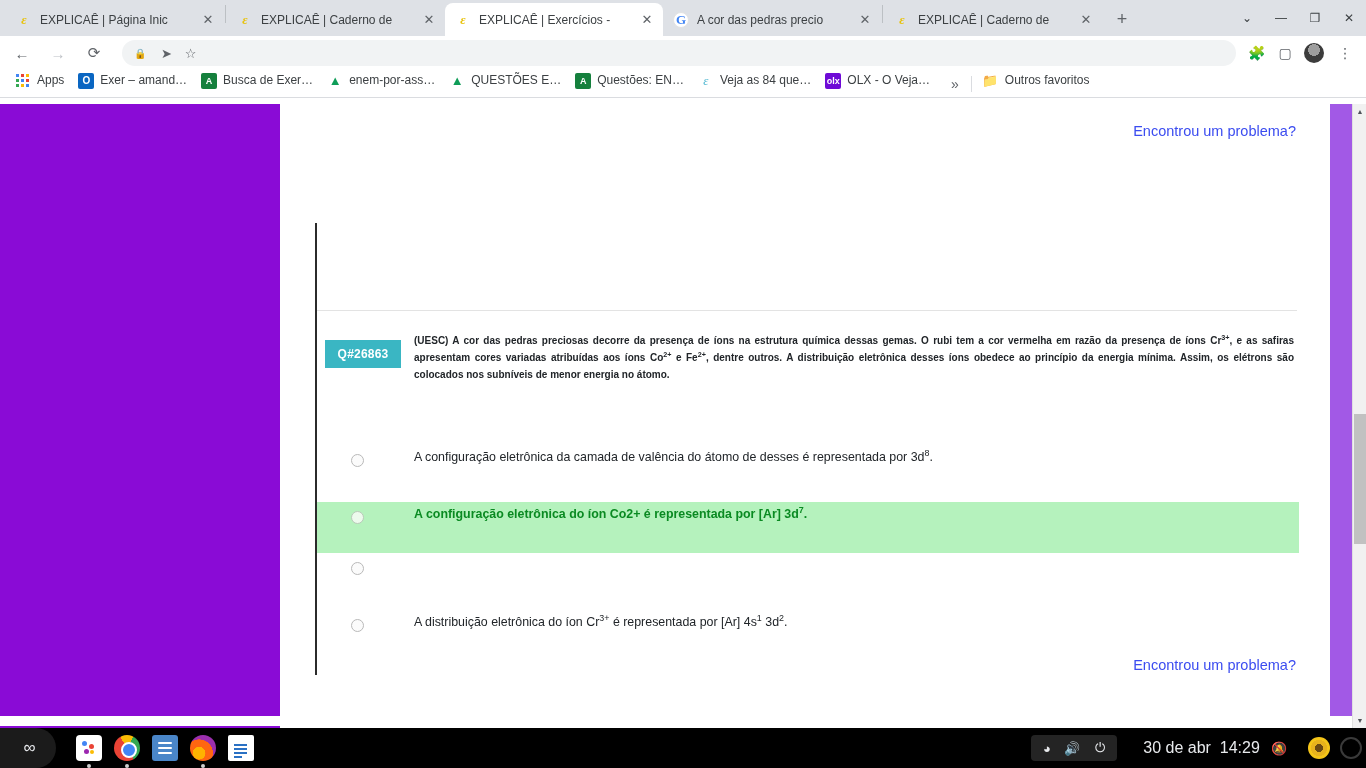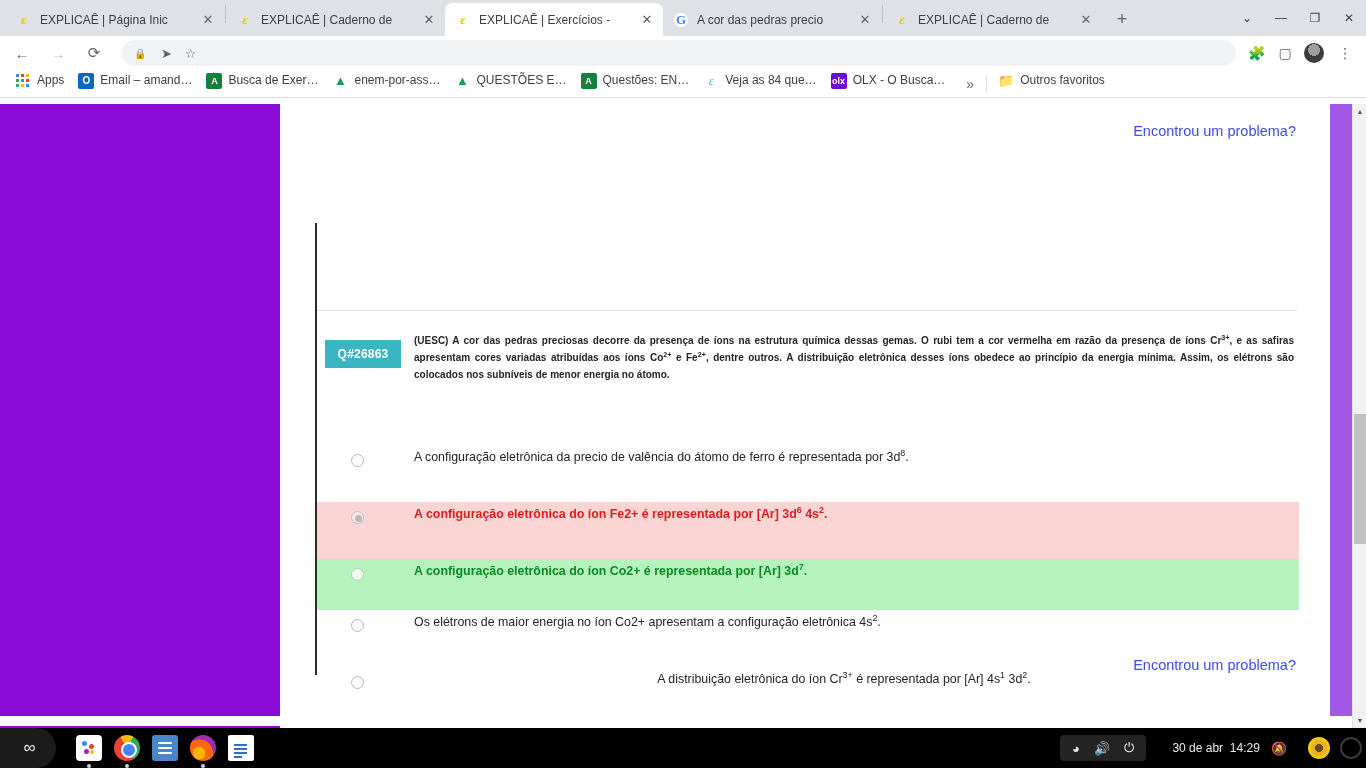--- a/index.html
+++ b/index.html
@@ -270,21 +270,21 @@
 
   .tray {
     position:absolute; right:0; top:0; height:40px; display:flex; align-items:center;
   }
   .tray-pill {
     display:flex; align-items:center; gap:14px; background:#242424;
     height:26px; padding:0 12px; border-radius:4px;
   }
   .tray-pill span { color:#e8eaed; font-size:13px; }
   .clock {
-    color:#e8eaed; font-size:12px; margin-left:26px; white-space:nowrap;
+    color:#e8eaed; font-size:16px; margin-left:26px; white-space:nowrap;
   }
   .tray-mute { color:#e8eaed; font-size:13px; margin-left:12px; }
   .sunflower {
     width:22px;height:22px;border-radius:50%;margin:0 10px 0 20px;
     background: radial-gradient(circle, #6b4a12 0 26%, #e8b31d 27% 52%, #f5c518 53% 100%);
     position:relative;
   }
   .sunflower::before{
     content:"";position:absolute;inset:-3px;border-radius:50%;
     background: conic-gradient(#f5c518 0 8%, transparent 8% 12%, #f5c518 12% 20%, transparent 20% 24%,
@@ -354,21 +354,21 @@
     <div class="tb-icon">⋮</div>
   </div>
 
   <div class="bookmarks">
     <div class="bm">
       <span class="bmi apps-grid"></span>
       <span>Apps</span>
     </div>
     <div class="bm">
       <span class="bmi outlook">O</span>
-      <span>Email – amand…</span>
+      <span>Exer – amand…</span>
     </div>
     <div class="bm">
       <span class="bmi docs">A</span>
       <span>Busca de Exer…</span>
     </div>
     <div class="bm">
       <span class="bmi drive">▲</span>
       <span>enem-por-ass…</span>
     </div>
     <div class="bm">
@@ -378,21 +378,21 @@
     <div class="bm">
       <span class="bmi docs">A</span>
       <span>Questões: EN…</span>
     </div>
     <div class="bm">
       <span class="bmi expl">ε</span>
       <span>Veja as 84 que…</span>
     </div>
     <div class="bm">
       <span class="bmi olx">olx</span>
-      <span>OLX - O Busca…</span>
+      <span>OLX - O Veja…</span>
     </div>
     <div class="bm-more">»</div>
     <div class="bm-divider"></div>
     <div class="bm">
       <span class="bmi folder">📁</span>
       <span>Outros favoritos</span>
     </div>
   </div>
 
   <div class="viewport">
@@ -412,35 +412,30 @@
           <div class="qtag">Q#26863</div>
 
           <div class="stem">
             <span class="src">(UESC)</span><span class="normal"> A cor das pedras preciosas decorre da presença de íons na estrutura química dessas gemas. O rubi tem a cor vermelha em razão da presença de íons Cr</span><sup>3+</sup><span class="normal">, e as safiras apresentam cores variadas atribuídas aos íons Co</span><sup>2+</sup><span class="normal"> e Fe</span><sup>2+</sup><span class="normal">, dentre outros. A distribuição eletrônica desses íons obedece ao princípio da energia mínima. Assim, os elétrons são colocados nos subníveis de menor energia no átomo.</span>
           </div>
 
 
           <div class="alts">
               <div class="alt-row" style="height: 57px;">
                 <span class="radio"></span>
-                <span class="atext"><span>A configuração eletrônica da precio de valência do átomo de ferro é representada por 3d</span><sup>8</sup><span>.</span></span>
-              </div>
-              <div class="alt-row selected" style="height: 57px;">
-                <span class="radio"></span>
-                <span class="atext"><span>A configuração eletrônica do íon Fe2+ é representada por [Ar] 3d</span><sup>6</sup><span> 4s</span><sup>2</sup><span>.</span></span>
+                <span class="atext"><span>A configuração eletrônica da camada de valência do átomo de desses é representada por 3d</span><sup>8</sup><span>.</span></span>
               </div>
               <div class="alt-row correct" style="height: 51px;">
                 <span class="radio"></span>
                 <span class="atext"><span>A configuração eletrônica do íon Co2+ é representada por [Ar] 3d</span><sup>7</sup><span>.</span></span>
               </div>
               <div class="alt-row" style="height: 57px;">
                 <span class="radio"></span>
-                <span class="atext"><span>Os elétrons de maior energia no íon Co2+ apresentam a configuração eletrônica 4s</span><sup>2</sup><span>.</span></span>
               </div>
-              <div class="alt-row" style="height: 57px; text-align: center;">
+              <div class="alt-row" style="height: 57px;">
                 <span class="radio"></span>
                 <span class="atext"><span>A distribuição eletrônica do íon Cr</span><sup>3+</sup><span> é representada por [Ar] 4s</span><sup>1</sup><span> 3d</span><sup>2</sup><span>.</span></span>
               </div>
             </div>
 
         </div>
       </div>
 
       <a class="problem-link problem-bottom">Encontrou um problema?</a>
     </div>

